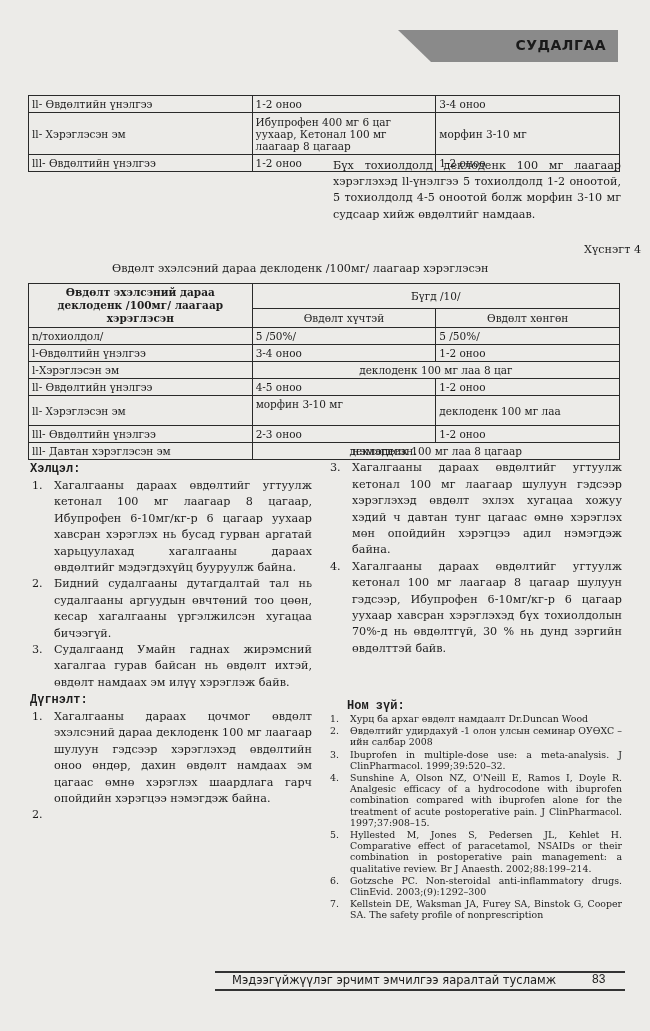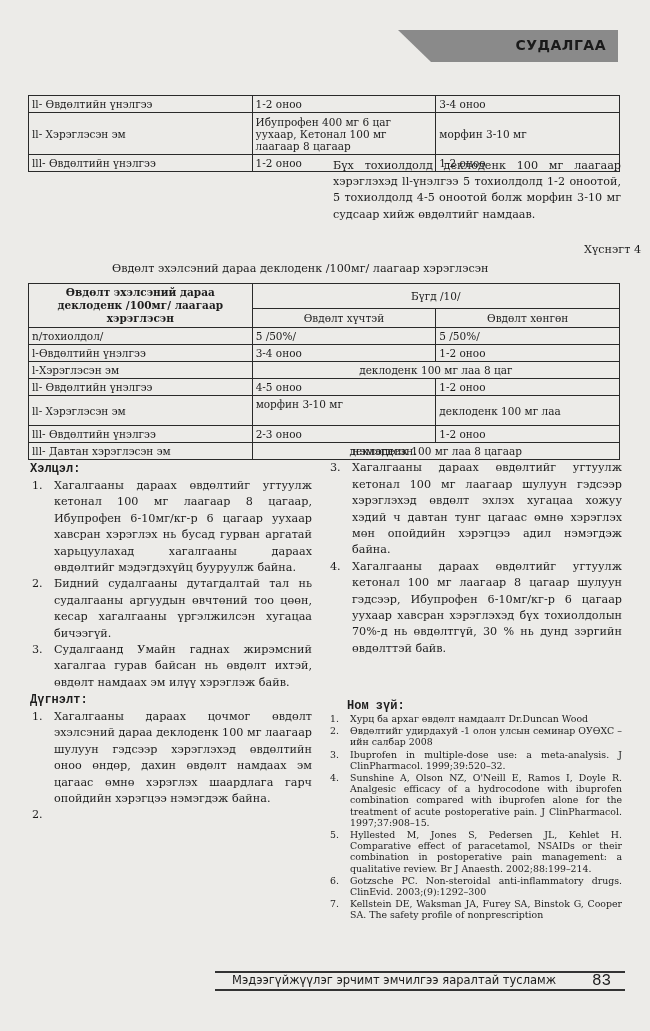--- a/index.html
+++ b/index.html
@@ -57,21 +57,21 @@
   ol.refs li .num { position: absolute; left: 0; top: 0; }
 
   .footer-line-top { position: absolute; left: 215px; top: 971px; width: 410px; height: 1.5px; background: #333; }
   .footer-line-bot { position: absolute; left: 215px; top: 989px; width: 410px; height: 1.5px; background: #333; }
   .footer-text {
     position: absolute; left: 232px; top: 973px;
     font-family: "DejaVu Sans", sans-serif; font-size: 11.5px; color: #1a1a1a;
   }
   .page-num {
     position: absolute; left: 592px; top: 972px;
-    font-family: Liberation Mono, monospace; font-size: 16px;
+    font-family: Liberation Sans, sans-serif; font-size: 12px;
   }
 </style>
 </head>
 <body>
 
 <div class="page">
 
   <div class="header-tab">
     <span>СУДАЛГАА</span>
   </div>

